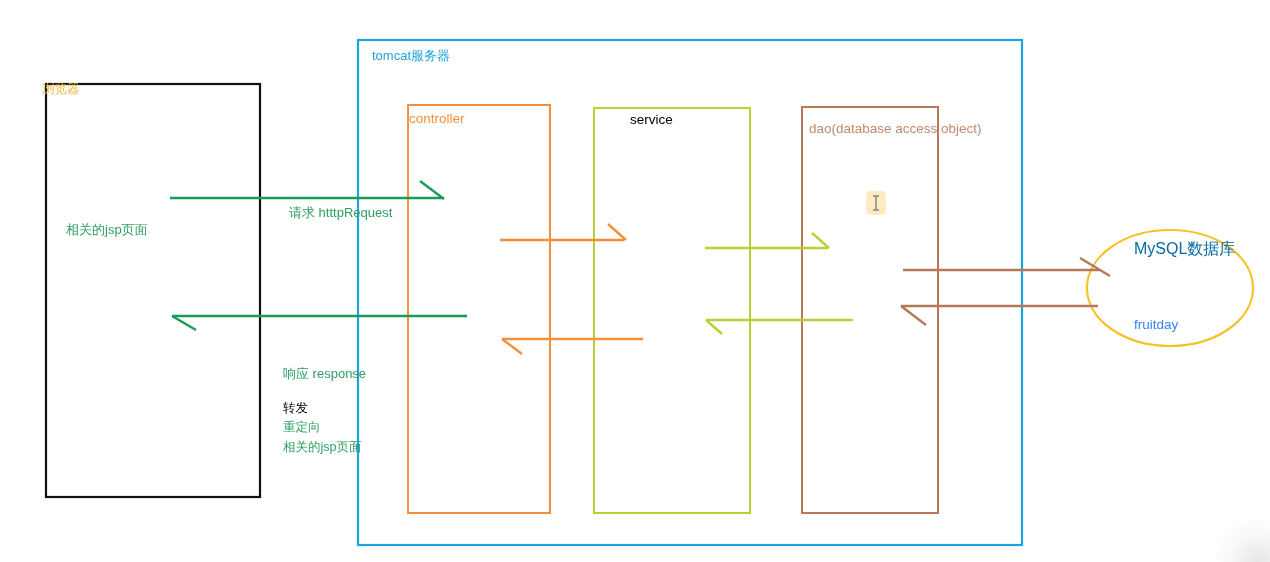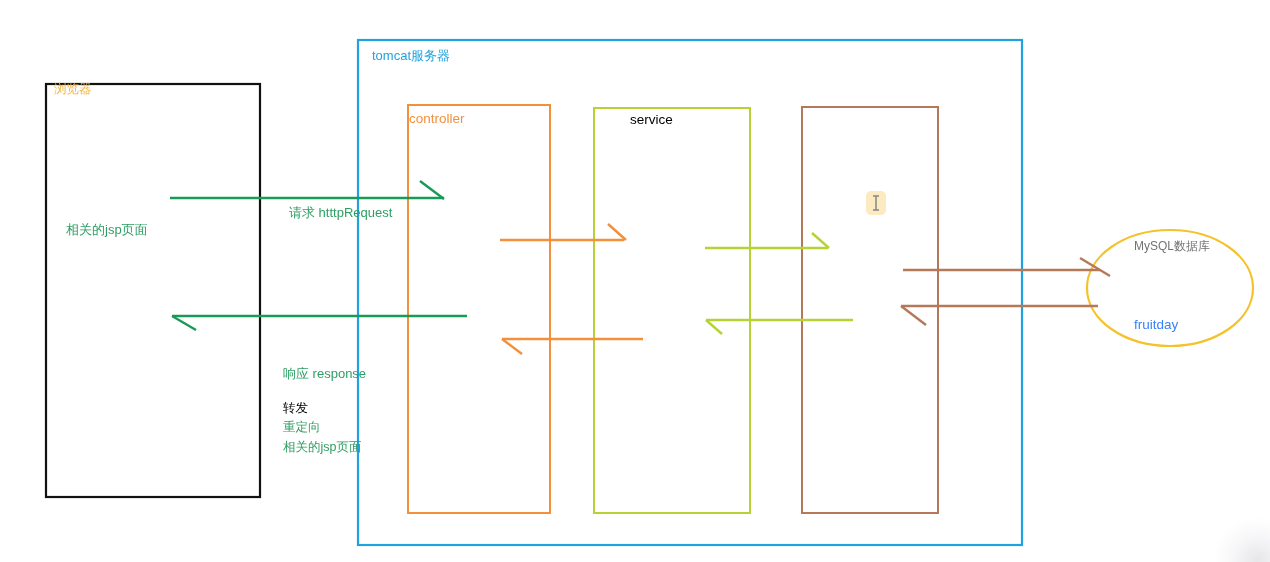--- a/index.html
+++ b/index.html
@@ -23,26 +23,26 @@
     height: 562px;
   }
   .lbl {
     position: absolute;
     white-space: nowrap;
     font-family: "Liberation Sans", sans-serif;
     font-size: 13px;
     line-height: 1.35;
     margin-top: 29px;
   }
-  .lbl-browser     { left: 54px;  top: 52px;  font-size: 12.5px; color: #F0B23B; }
+  .lbl-browser     { left: 42px;  top: 52px;  font-size: 12.5px; color: #F0B23B; }
   .lbl-tomcat      { left: 372px; top: 18px;  font-size: 13px;   color: #1FA3E0; }
   .lbl-controller  { left: 409px; top: 81px;  font-size: 13.5px; color: #F2903C; }
   .lbl-service     { left: 630px; top: 82px;  font-size: 13.5px; color: #000000; }
   .lbl-dao         { left: 809px; top: 91px;  font-size: 13.5px; color: #C08A6D; }
-  .lbl-mysql       { left: 1134px;top: 209px; font-size: 12px;   color: #737373; }
+  .lbl-mysql       { left: 1134px;top: 209px; font-size: 16px;   color: #0369a1; }
   .lbl-fruitday    { left: 1134px;top: 287px; font-size: 13.5px; color: #3b82f6; }
   .lbl-jsp         { left: 66px;  top: 192px; font-size: 13px; color: #2E9E63; }
   .lbl-request     { left: 289px; top: 175px; font-size: 13px;   color: #2E9E63; }
   .lbl-response    { left: 283px; top: 336px; font-size: 13px;   color: #2E9E63; }
   .lbl-forward     { left: 283px; top: 371px; font-size: 12.5px; color: #000000; }
   .lbl-redirect    { left: 283px; top: 390px; font-size: 12.5px; color: #2E9E63; }
   .lbl-directstr   { left: 283px; top: 410px; font-size: 12.5px; color: #2E9E63; }
 
   .caret {
     position: absolute;
@@ -126,20 +126,21 @@
       <line x1="901" y1="306" x2="1098" y2="306" stroke="#B5795A" stroke-width="2.4"></line>
       <line x1="901" y1="306" x2="926" y2="325" stroke="#B5795A" stroke-width="2.4"></line>
     </g>
 
   </svg>
 
   <div class="lbl lbl-browser">浏览器</div>
   <div class="lbl lbl-tomcat">tomcat服务器</div>
   <div class="lbl lbl-controller">controller</div>
   <div class="lbl lbl-service">service</div>
+  <div class="lbl lbl-dao">dao(database access object)</div>
   <div class="lbl lbl-mysql">MySQL数据库</div>
   <div class="lbl lbl-fruitday">fruitday</div>
 
   <div class="lbl lbl-jsp">相关的jsp页面</div>
   <div class="lbl lbl-request">请求 htttpRequest</div>
   <div class="lbl lbl-response">响应 response</div>
   <div class="lbl lbl-forward">转发</div>
   <div class="lbl lbl-redirect">重定向</div>
   <div class="lbl lbl-directstr">相关的jsp页面</div>
 

